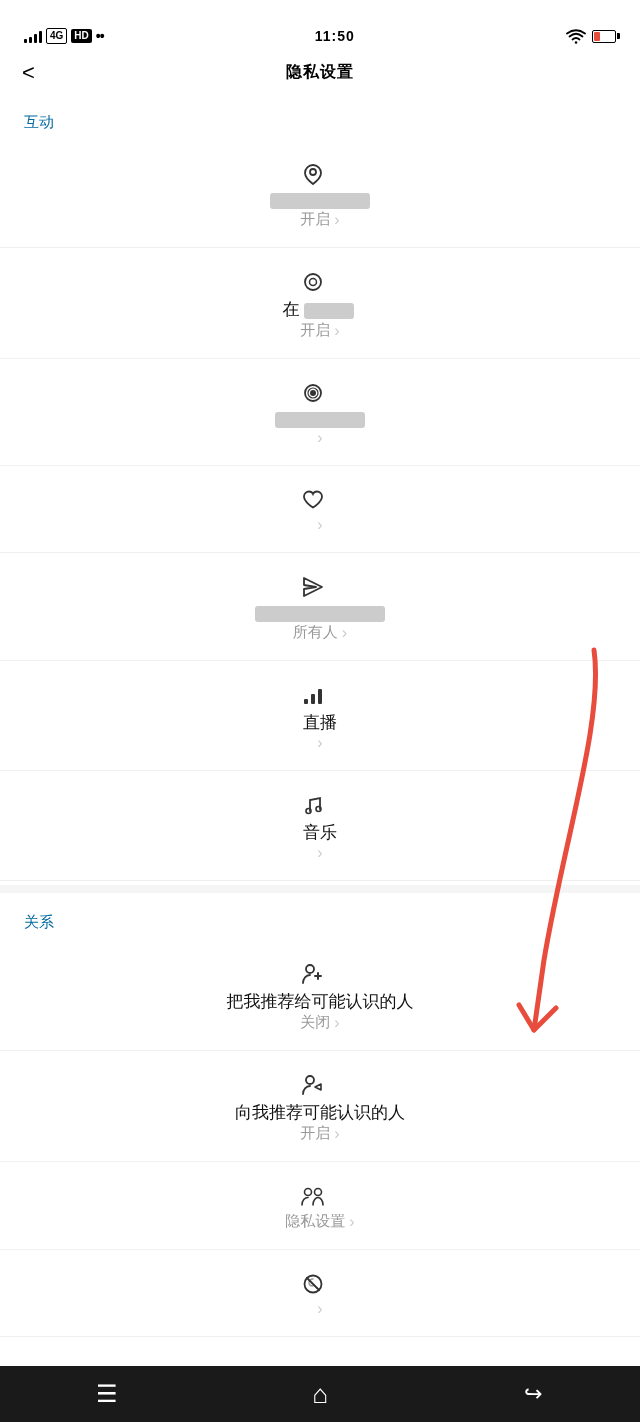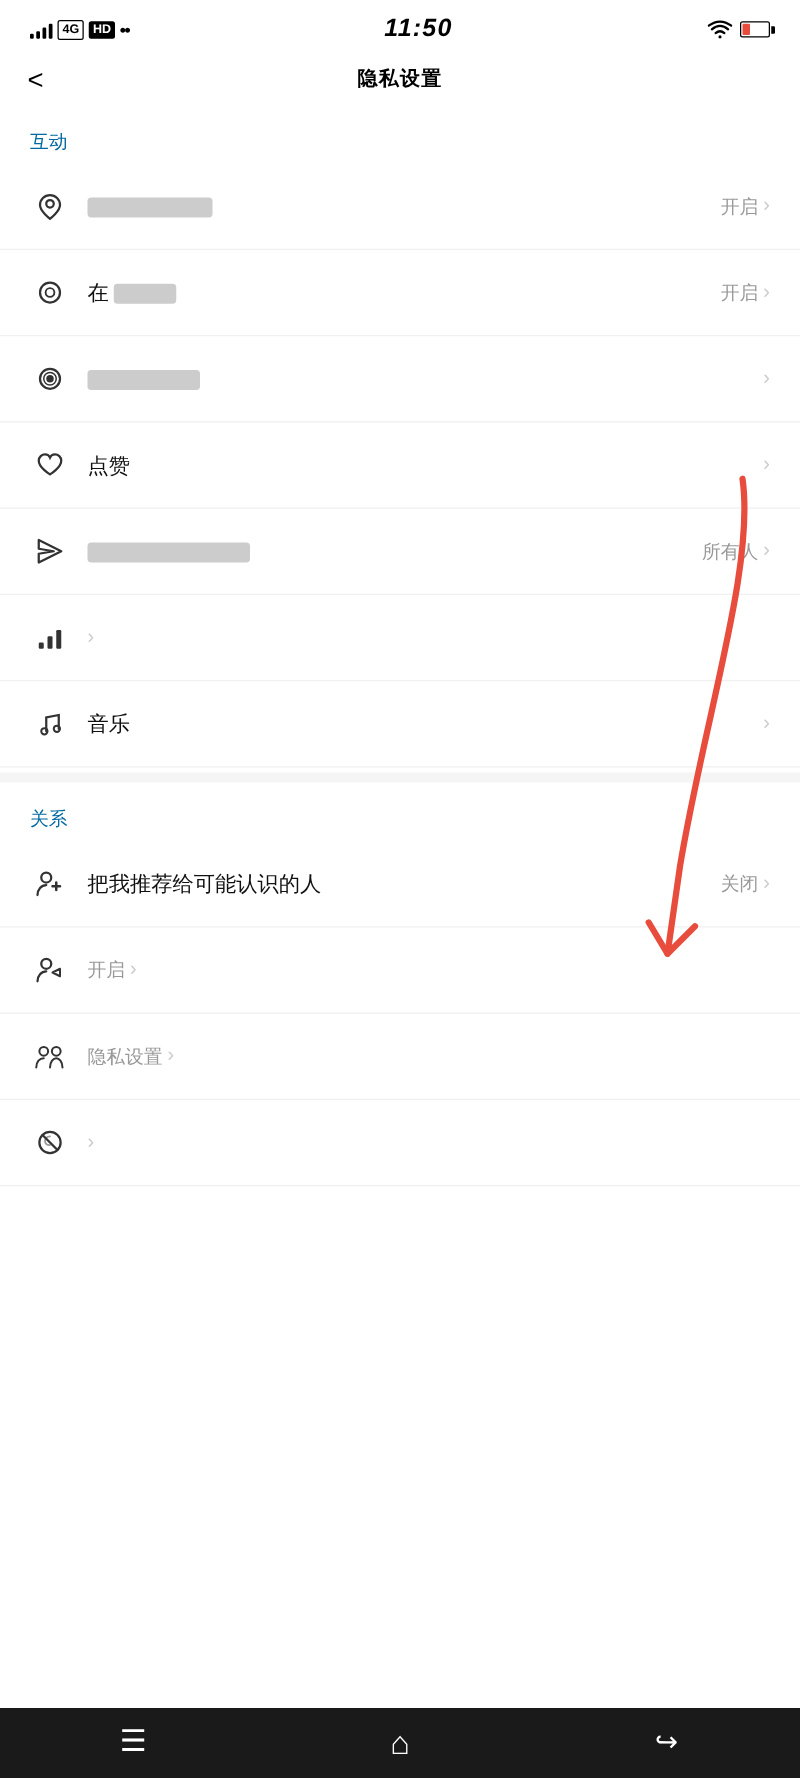--- a/index.html
+++ b/index.html
@@ -11,35 +11,34 @@
       font-family: -apple-system, "PingFang SC", "Microsoft YaHei", sans-serif;
       color: #000;
       overflow-x: hidden;
     }
 
     
     .status-bar {
       display: flex;
       justify-content: space-between;
       align-items: center;
-      padding: 12px 24px 8px;
+      padding: 28px 24px 8px;
       background: #fff;
     }
     .status-left {
       display: flex;
       align-items: center;
       gap: 4px;
       font-size: 13px;
       font-weight: 600;
     }
     .status-time {
-      font-size: 20px;
+      font-size: 14px;
       font-weight: 600;
       letter-spacing: 1px;
-      font-style: italic;
     }
     .status-right {
       display: flex;
       align-items: center;
       gap: 6px;
     }
 
     
     .signal-bars {
       display: flex;
@@ -141,20 +140,21 @@
       color: #0369a1;
     }
 
     
     .menu-item {
       display: flex;
       align-items: center;
       padding: 18px 24px;
       border-bottom: 1px solid #f0f0f0;
       cursor: pointer;
+      flex-direction: column;
     }
     .menu-icon {
       width: 32px;
       height: 32px;
       display: flex;
       align-items: center;
       justify-content: center;
       margin-right: 14px;
       flex-shrink: 0;
       font-size: 22px;
@@ -301,21 +301,20 @@
     <span class="menu-chevron">›</span>
   </div>
 </div>
 
 <div class="menu-item">
   <div class="menu-icon">
     <svg width="22" height="20" viewBox="0 0 22 20" fill="none">
       <path d="M11 17.5 C11 17.5 2 12 2 6.5 C2 3.5 4.5 1.5 7 1.5 C9 1.5 10.5 2.8 11 4 C11.5 2.8 13 1.5 15 1.5 C17.5 1.5 20 3.5 20 6.5 C20 12 11 17.5 11 17.5Z" stroke="#333" stroke-width="1.8" fill="none"></path>
     </svg>
   </div>
-  <div class="menu-text">点赞</div>
   <div class="menu-right">
     <span class="menu-chevron">›</span>
   </div>
 </div>
 
 <div class="menu-item">
   <div class="menu-icon">
     <svg width="22" height="22" viewBox="0 0 22 22" fill="none">
       <path d="M2 20 L20 11 L2 2 L2 9 L14 11 L2 13 Z" stroke="#333" stroke-width="1.8" fill="none" stroke-linejoin="round"></path>
     </svg>
@@ -330,20 +329,21 @@
 </div>
 
 <div class="menu-item">
   <div class="menu-icon">
     <svg width="22" height="20" viewBox="0 0 22 20" fill="none">
       <rect x="2" y="14" width="4" height="5" rx="1" fill="#333"></rect>
       <rect x="9" y="9" width="4" height="10" rx="1" fill="#333"></rect>
       <rect x="16" y="4" width="4" height="15" rx="1" fill="#333"></rect>
     </svg>
   </div>
+  <div class="menu-text">直播</div>
   <div class="menu-right">
     <span class="menu-chevron">›</span>
   </div>
 </div>
 
 <div class="menu-item">
   <div class="menu-icon">
     <svg width="22" height="22" viewBox="0 0 22 22" fill="none">
       <path d="M8 17 L8 6 L18 4 L18 15" stroke="#333" stroke-width="1.8" stroke-linecap="round"></path>
       <circle cx="6.5" cy="17" r="2.5" stroke="#333" stroke-width="1.6" fill="none"></circle>
@@ -385,20 +385,21 @@
   </div>
 
   <div class="menu-item">
     <div class="menu-icon">
       <svg width="24" height="22" viewBox="0 0 24 22" fill="none">
         <circle cx="9" cy="6" r="4" stroke="#333" stroke-width="1.8" fill="none"></circle>
         <path d="M2 20 C2 15.6 5.1 12 9 12" stroke="#333" stroke-width="1.8" stroke-linecap="round" fill="none"></path>
         <path d="M20 10 L14 13 L20 16 Z" stroke="#333" stroke-width="1.6" fill="none" stroke-linejoin="round"></path>
       </svg>
     </div>
+    <div class="menu-text">向我推荐可能认识的人</div>
     <div class="menu-right">
       <span>开启</span>
       <span class="menu-chevron">›</span>
     </div>
   </div>
 
   <div class="menu-item">
     <div class="menu-icon">
       <svg width="26" height="22" viewBox="0 0 26 22" fill="none">
         <circle cx="8" cy="7" r="3.5" stroke="#333" stroke-width="1.6" fill="none"></circle>

